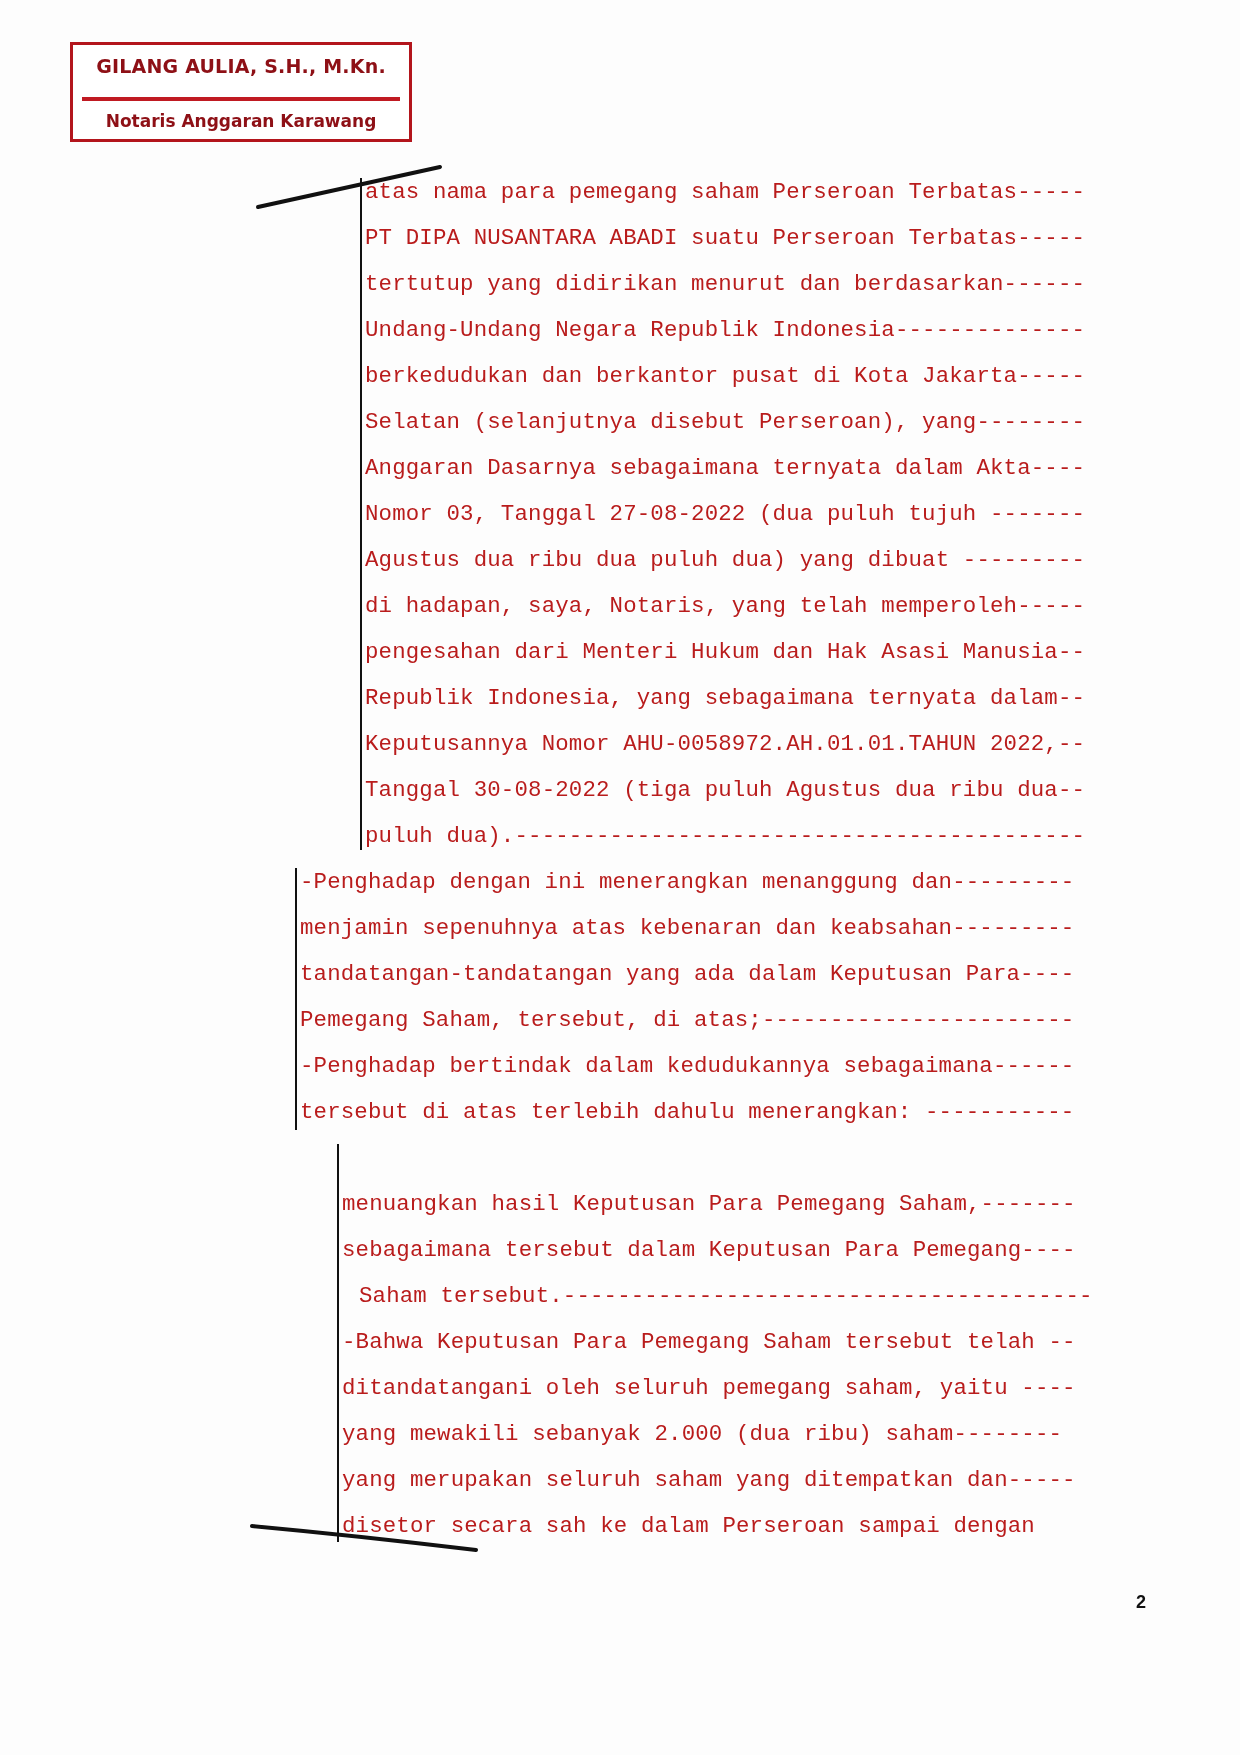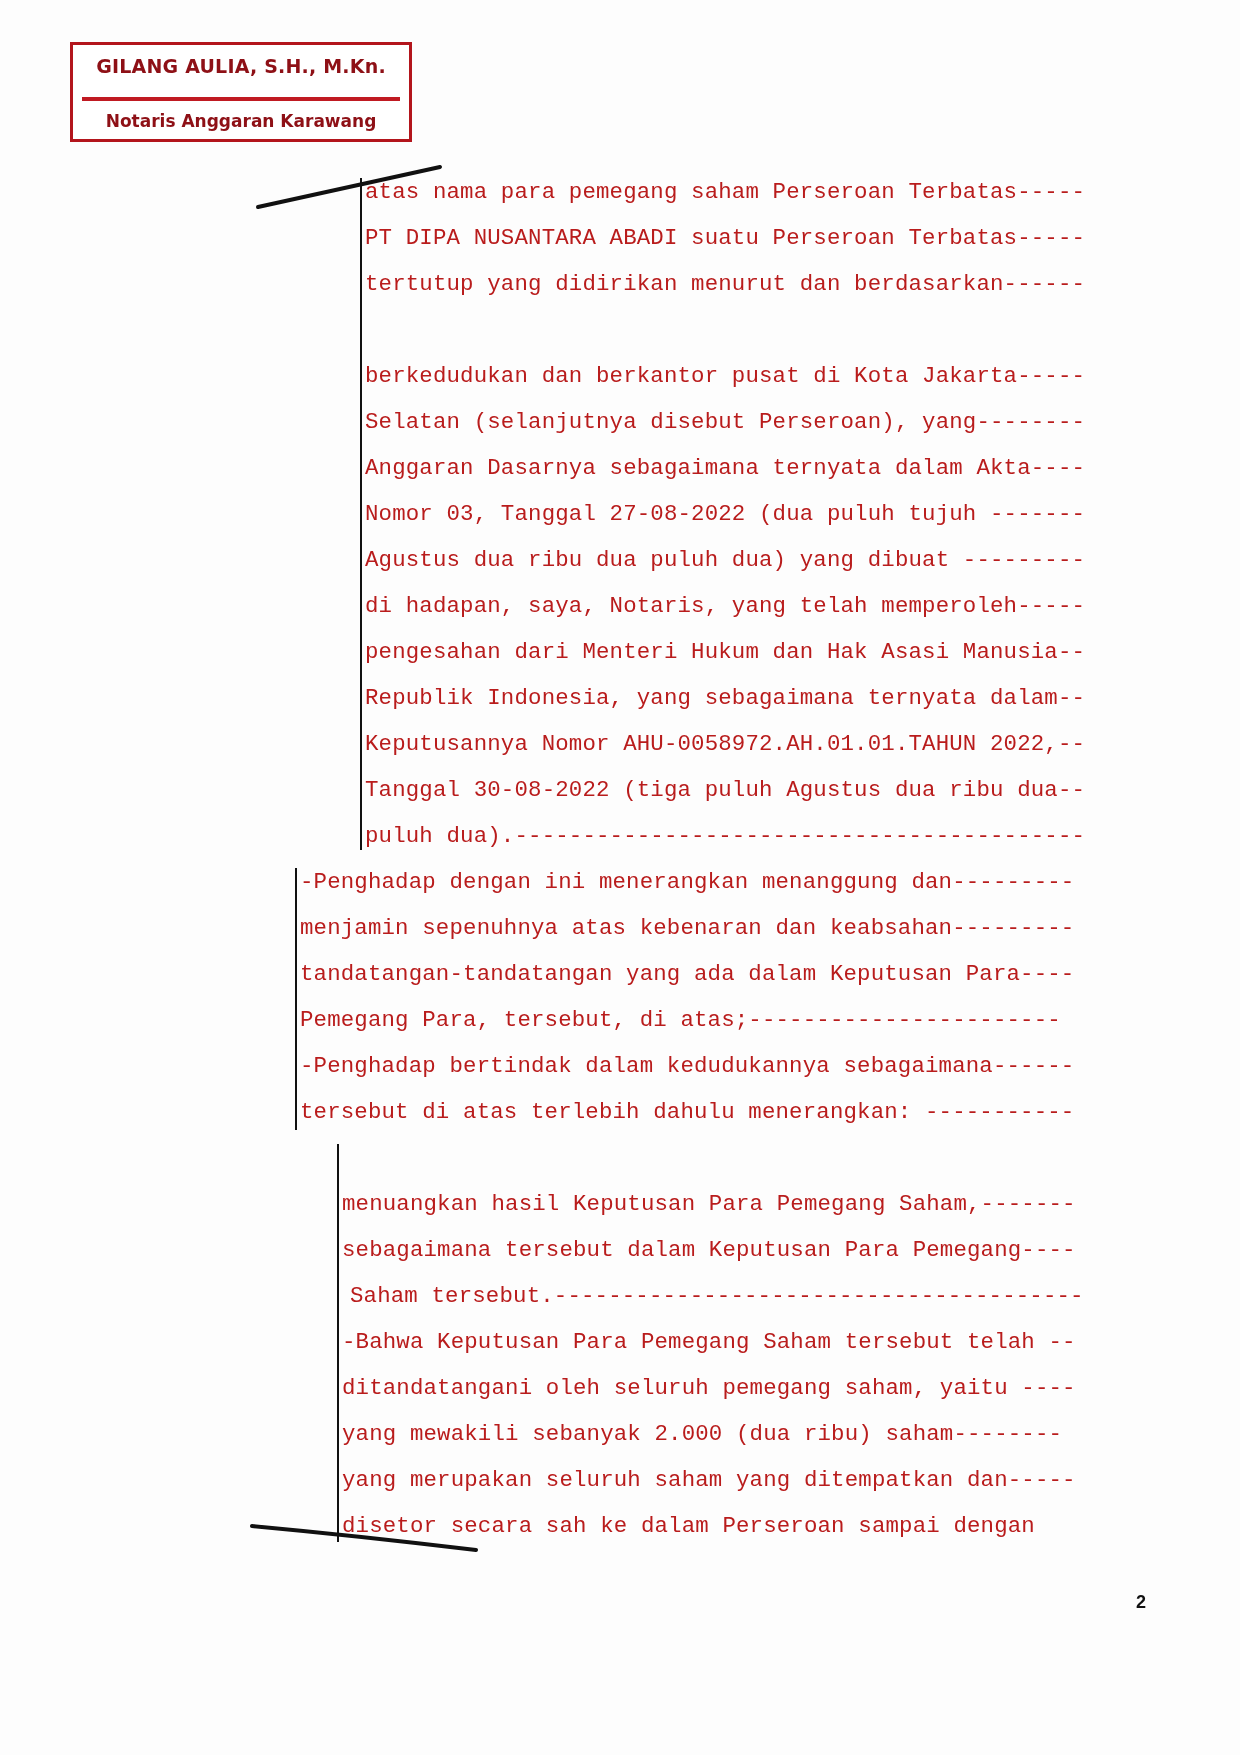--- a/index.html
+++ b/index.html
@@ -47,48 +47,49 @@
     <div class="name">GILANG AULIA, S.H., M.Kn.</div>
     <div class="rule"></div>
     <div class="sub">Notaris Anggaran Karawang</div>
   </div>
 
   <div class="block" style="left:360px; top:178px; width:790px; height:672px;">
     <div class="bracket"></div>
     <div class="line" style="left:5px; top:0px;">atas nama para pemegang saham Perseroan Terbatas-----</div>
     <div class="line" style="left:5px; top:46px;">PT DIPA NUSANTARA ABADI suatu Perseroan Terbatas-----</div>
     <div class="line" style="left:5px; top:92px;">tertutup yang didirikan menurut dan berdasarkan------</div>
+    <div class="line" style="left:5px; top:138px;">Undang-Undang Negara Republik Indonesia--------------</div>
     <div class="line" style="left:5px; top:184px;">berkedudukan dan berkantor pusat di Kota Jakarta-----</div>
     <div class="line" style="left:5px; top:230px;">Selatan (selanjutnya disebut Perseroan), yang--------</div>
     <div class="line" style="left:5px; top:276px;">Anggaran Dasarnya sebagaimana ternyata dalam Akta----</div>
     <div class="line" style="left:5px; top:322px;">Nomor 03, Tanggal 27-08-2022 (dua puluh tujuh -------</div>
     <div class="line" style="left:5px; top:368px;">Agustus dua ribu dua puluh dua) yang dibuat ---------</div>
     <div class="line" style="left:5px; top:414px;">di hadapan, saya, Notaris, yang telah memperoleh-----</div>
     <div class="line" style="left:5px; top:460px;">pengesahan dari Menteri Hukum dan Hak Asasi Manusia--</div>
     <div class="line" style="left:5px; top:506px;">Republik Indonesia, yang sebagaimana ternyata dalam--</div>
     <div class="line" style="left:5px; top:552px;">Keputusannya Nomor AHU-0058972.AH.01.01.TAHUN 2022,--</div>
     <div class="line" style="left:5px; top:598px;">Tanggal 30-08-2022 (tiga puluh Agustus dua ribu dua--</div>
     <div class="line" style="left:5px; top:644px;">puluh dua).------------------------------------------</div>
   </div>
 
   <div class="block" style="left:295px; top:868px; width:855px; height:262px;">
     <div class="bracket"></div>
     <div class="line" style="left:5px; top:0px;">-Penghadap dengan ini menerangkan menanggung dan---------</div>
     <div class="line" style="left:5px; top:46px;">menjamin sepenuhnya atas kebenaran dan keabsahan---------</div>
     <div class="line" style="left:5px; top:92px;">tandatangan-tandatangan yang ada dalam Keputusan Para----</div>
-    <div class="line" style="left:5px; top:138px;">Pemegang Para, tersebut, di atas;-----------------------</div>
+    <div class="line" style="left:5px; top:138px;">Pemegang Saham, tersebut, di atas;-----------------------</div>
     <div class="line" style="left:5px; top:184px;">-Penghadap bertindak dalam kedudukannya sebagaimana------</div>
     <div class="line" style="left:5px; top:230px;">tersebut di atas terlebih dahulu menerangkan: -----------</div>
   </div>
 
   <div class="block" style="left:337px; top:1144px; width:813px; height:398px;">
     <div class="bracket"></div>
     <div class="line" style="left:5px; top:46px;">menuangkan hasil Keputusan Para Pemegang Saham,-------</div>
     <div class="line" style="left:5px; top:92px;">sebagaimana tersebut dalam Keputusan Para Pemegang----</div>
-    <div class="line" style="left:13px; top:138px;">Saham tersebut.---------------------------------------</div>
+    <div class="line" style="left:22px; top:138px;">Saham tersebut.---------------------------------------</div>
     <div class="line" style="left:5px; top:184px;">-Bahwa Keputusan Para Pemegang Saham tersebut telah --</div>
     <div class="line" style="left:5px; top:230px;">ditandatangani oleh seluruh pemegang saham, yaitu ----</div>
     <div class="line" style="left:5px; top:276px;">yang mewakili sebanyak 2.000 (dua ribu) saham--------</div>
     <div class="line" style="left:5px; top:322px;">yang merupakan seluruh saham yang ditempatkan dan-----</div>
     <div class="line" style="left:5px; top:368px;">disetor secara sah ke dalam Perseroan sampai dengan</div>
   </div>
 
   <svg class="strokes" viewBox="0 0 1240 1755">
     <path d="M258 207 L440 167" stroke="#111" stroke-width="4" stroke-linecap="round" fill="none"></path>
     <path d="M252 1526 Q360 1536 476 1550" stroke="#111" stroke-width="4" stroke-linecap="round" fill="none"></path>

